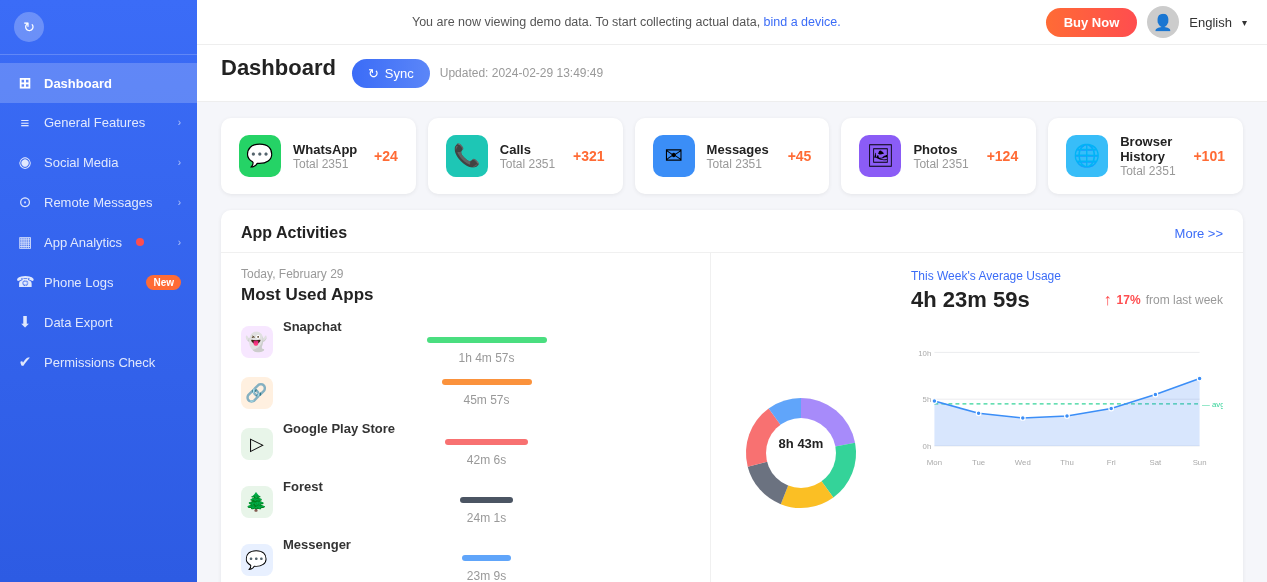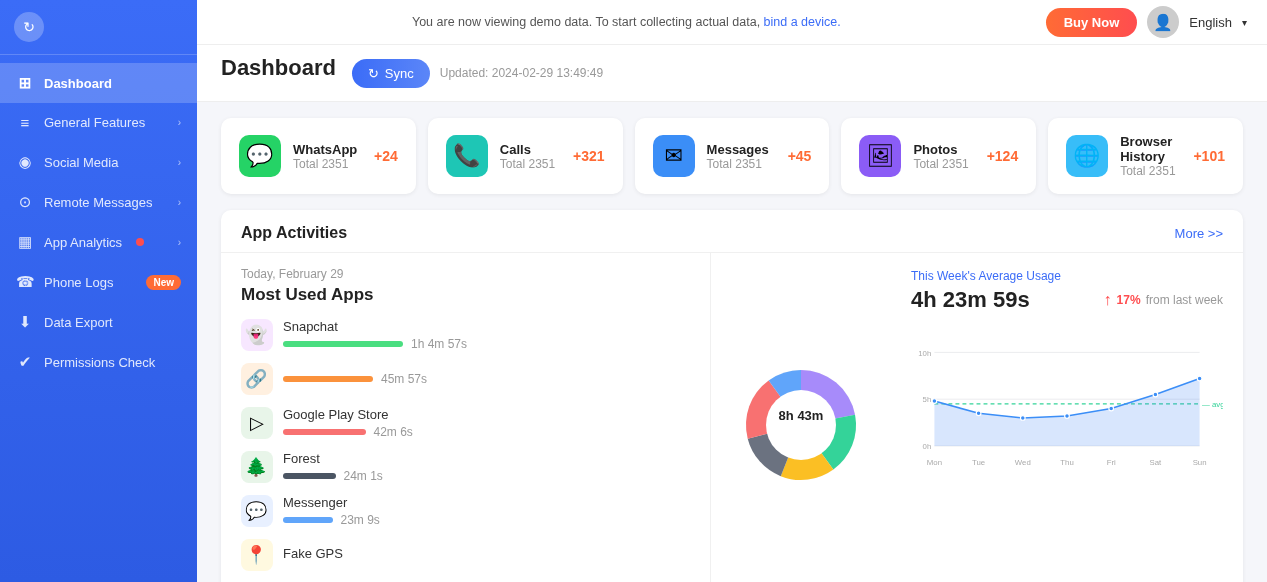--- a/index.html
+++ b/index.html
@@ -51,22 +51,22 @@
     .more-link { color: #3b6cf7; font-size: 13px; cursor: pointer; margin-left: 26px; }
     .activities-body { display: flex; flex: 1; overflow: hidden; }
 
     
     .app-list-panel { width: 490px; padding: 14px 20px; border-right: 1px solid #f0f0f0; overflow-y: auto; }
     .date-label { font-size: 12px; color: #999; margin-bottom: 4px; }
     .most-used-title { font-size: 17px; font-weight: 700; color: #222; margin-bottom: 14px; }
     .app-item { display: flex; align-items: center; gap: 10px; margin-bottom: 12px; }
     .app-icon-wrap { width: 32px; height: 32px; border-radius: 8px; overflow: hidden; display: flex; align-items: center; justify-content: center; font-size: 18px; flex-shrink: 0; }
     .app-info { flex: 1; }
-    .app-name { font-size: 13px; font-weight: 400; color: #333; margin-bottom: 3px; }
-    .app-bar-wrap { display: flex; align-items: center; gap: 8px; }
+    .app-name { font-size: 13px; font-weight: 700; color: #333; margin-bottom: 3px; }
+    .app-bar-wrap { display: flex; align-items: center; gap: 8px; flex-direction: column; }
     .app-bar { height: 6px; border-radius: 3px; }
     .app-time { font-size: 12px; color: #999; white-space: nowrap; }
 
     
     .donut-wrap { width: 180px; display: flex; align-items: center; justify-content: center; padding: 10px; }
 
     
     .chart-panel { flex: 1; padding: 16px 20px; overflow: hidden; }
     .chart-subtitle { font-size: 12px; color: #3b6cf7; margin-bottom: 4px; }
     .chart-avg-row { display: flex; align-items: center; justify-content: space-between; margin-bottom: 14px; }

